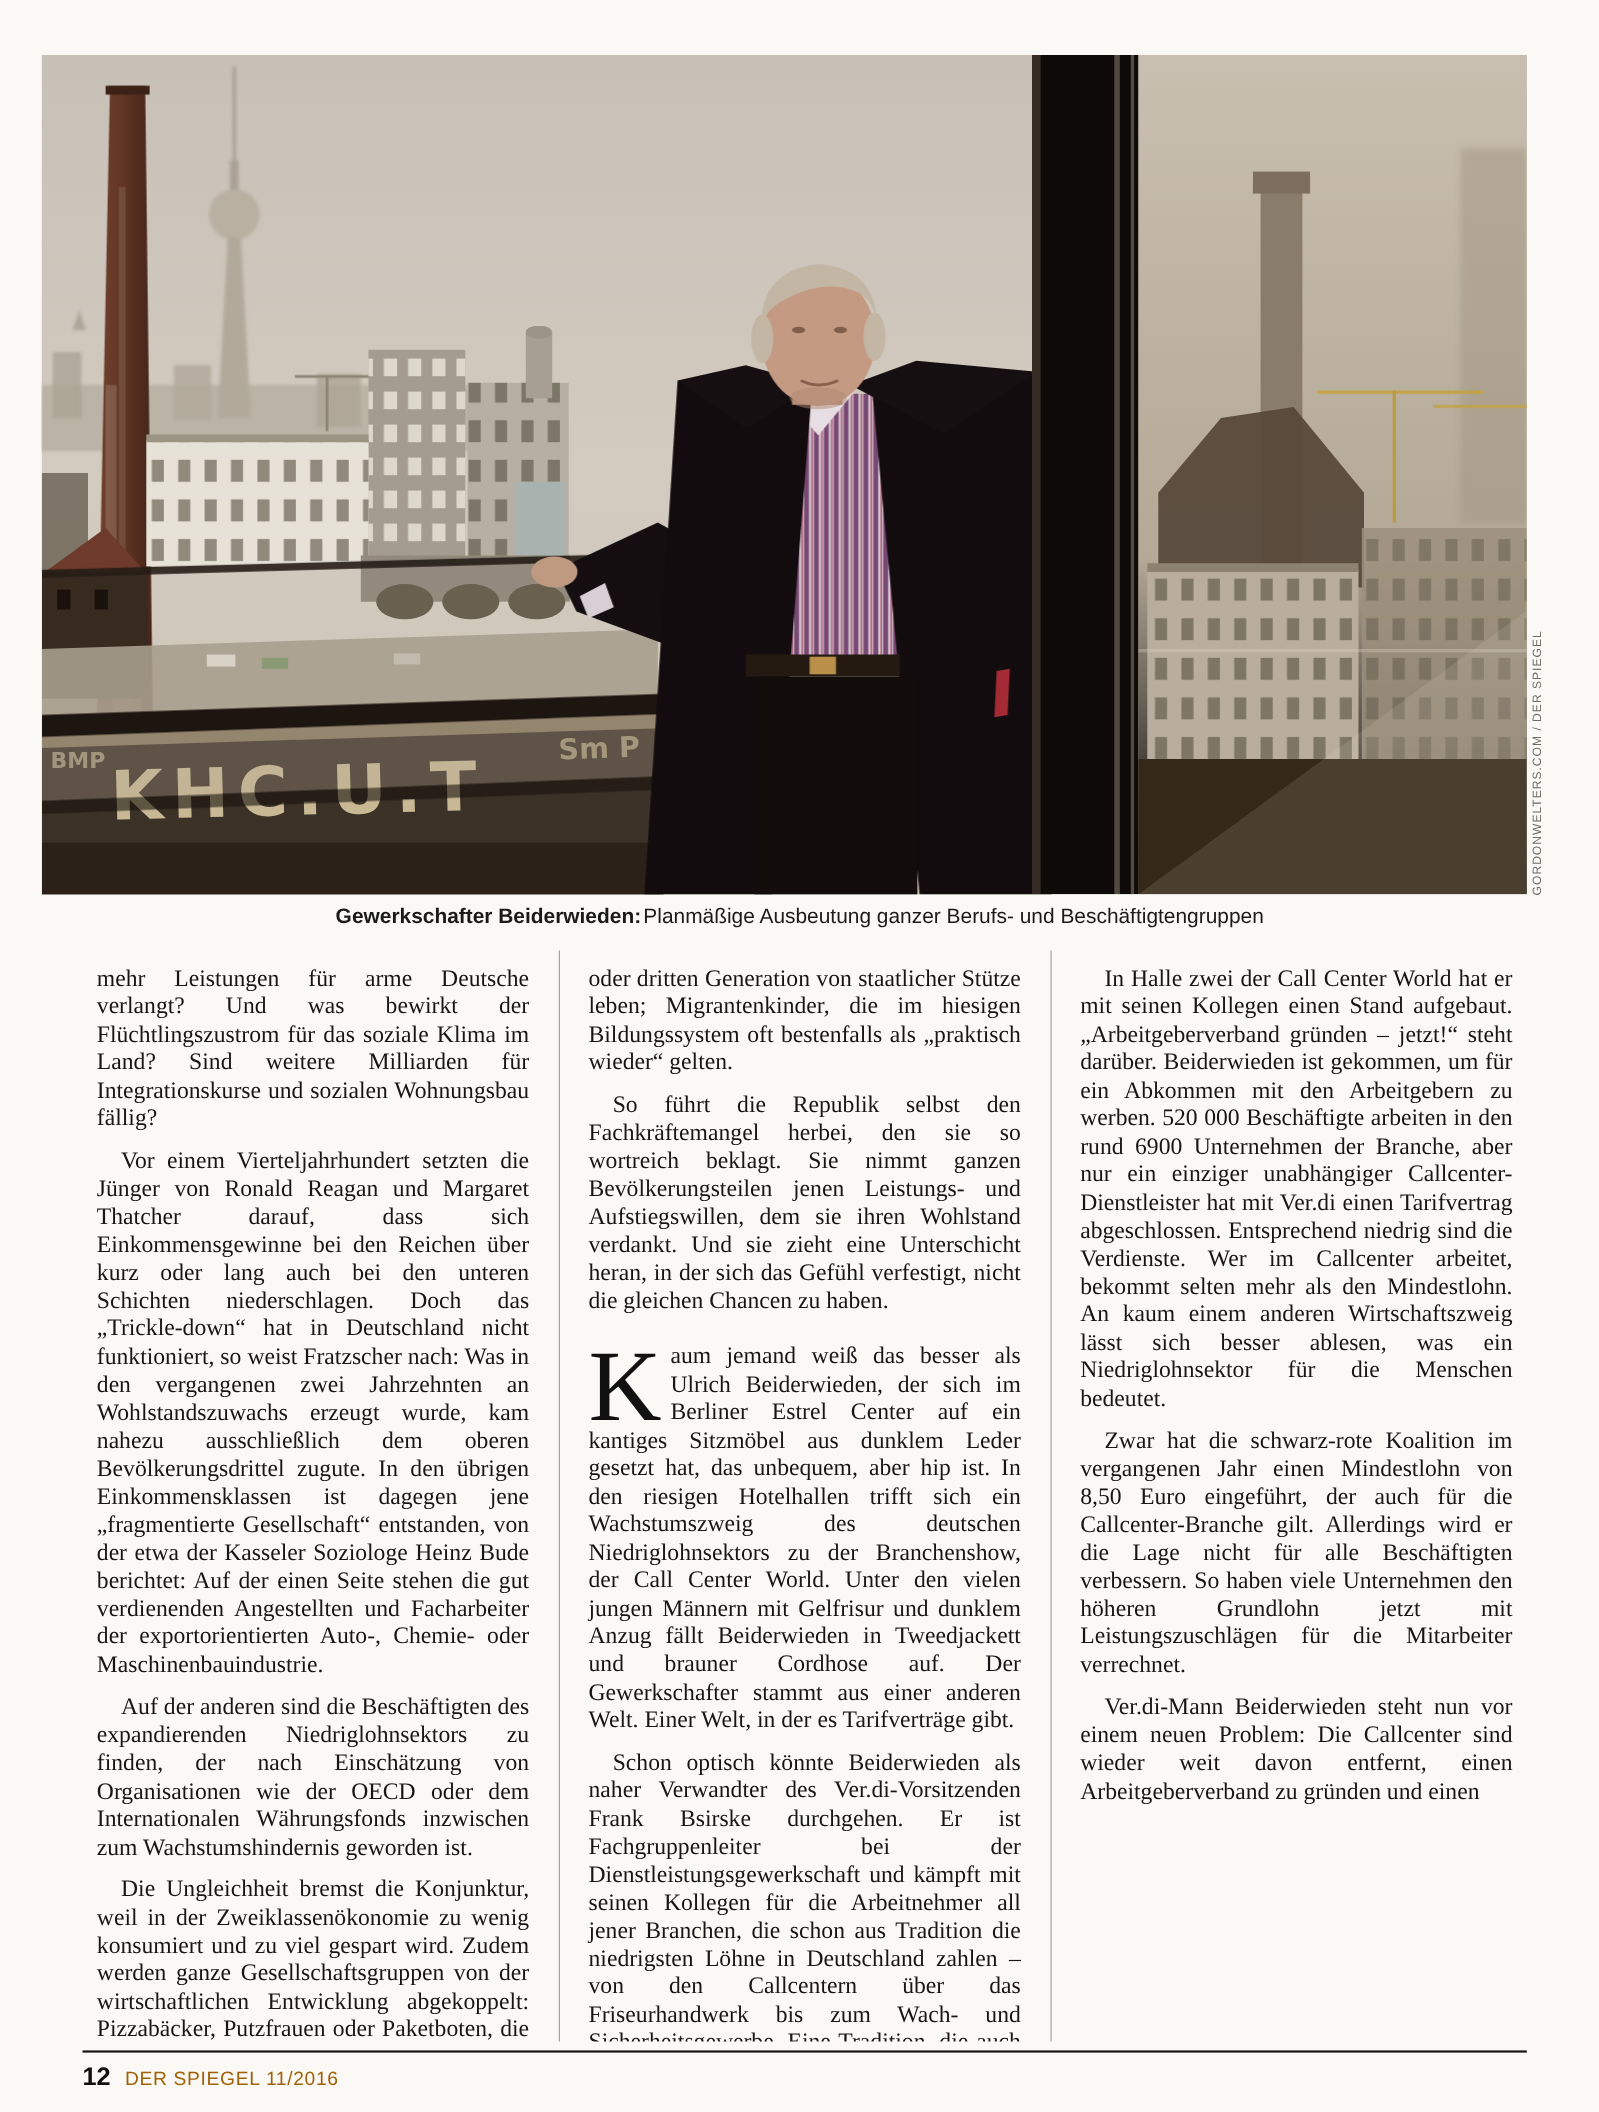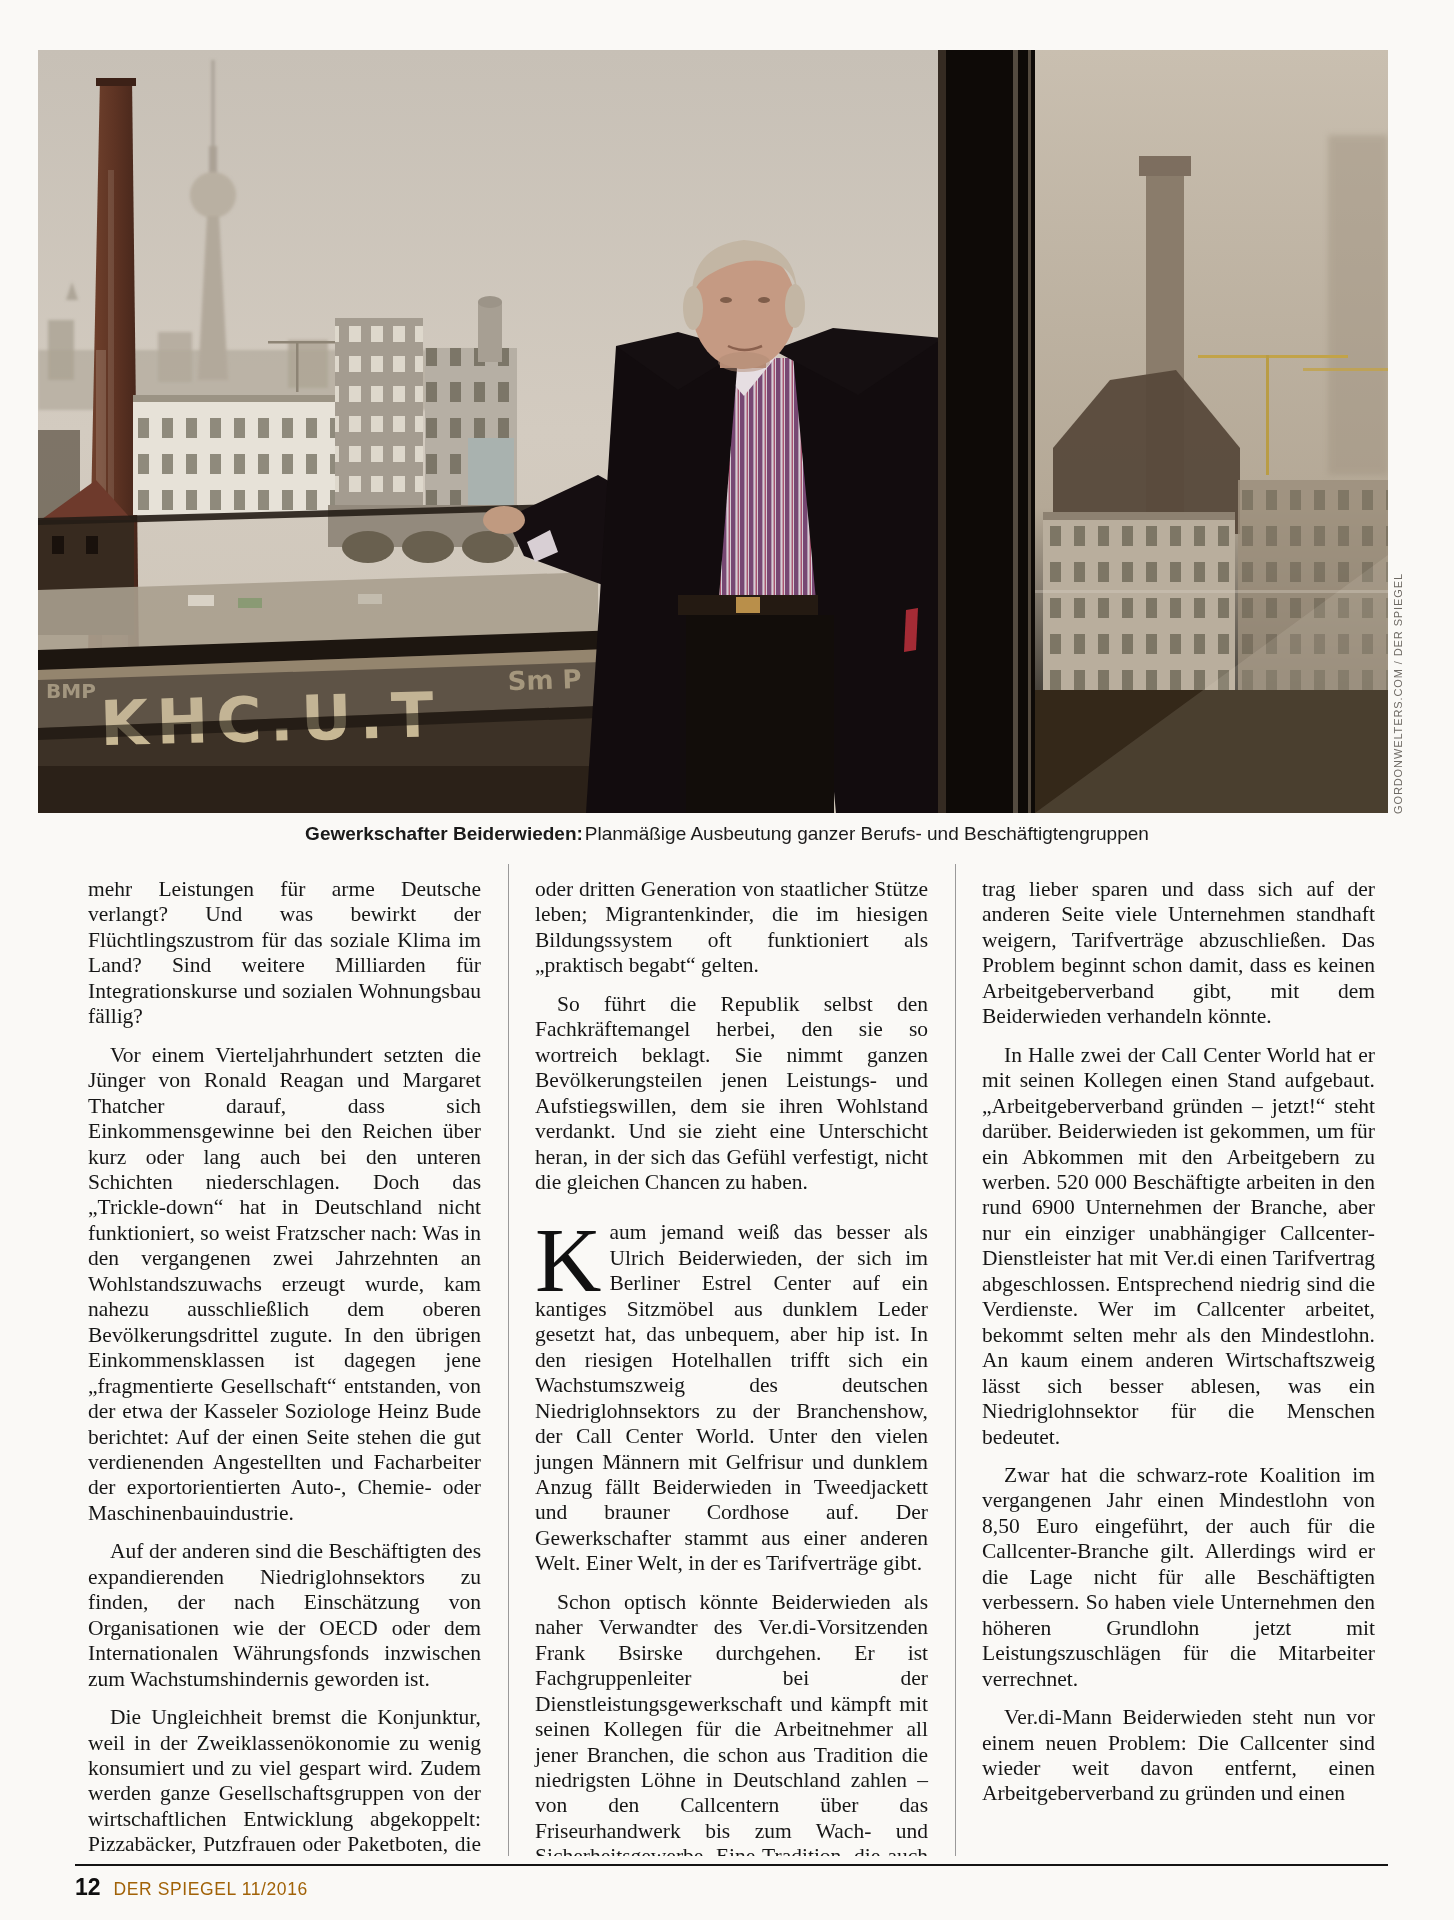--- a/index.html
+++ b/index.html
@@ -261,27 +261,26 @@
 </div>
 
 <div class="textblock">
     <div class="col">
       <p>mehr Leistungen für arme Deutsche verlangt? Und was bewirkt der Flüchtlingszustrom für das soziale Klima im Land? Sind weitere Milliarden für Integrationskurse und sozialen Wohnungsbau fällig?</p>
       <p class="indent">Vor einem Vierteljahrhundert setzten die Jünger von Ronald Reagan und Margaret Thatcher darauf, dass sich Einkommensgewinne bei den Reichen über kurz oder lang auch bei den unteren Schichten niederschlagen. Doch das „Trickle-down“ hat in Deutschland nicht funktioniert, so weist Fratzscher nach: Was in den vergangenen zwei Jahrzehnten an Wohlstandszuwachs erzeugt wurde, kam nahezu ausschließlich dem oberen Bevölkerungsdrittel zugute. In den übrigen Einkommensklassen ist dagegen jene „fragmentierte Gesellschaft“ entstanden, von der etwa der Kasseler Soziologe Heinz Bude berichtet: Auf der einen Seite stehen die gut verdienenden Angestellten und Facharbeiter der exportorientierten Auto-, Chemie- oder Maschinenbauindustrie.</p>
       <p class="indent">Auf der anderen sind die Beschäftigten des expandierenden Niedriglohnsektors zu finden, der nach Einschätzung von Organisationen wie der OECD oder dem Internationalen Währungsfonds inzwischen zum Wachstumshindernis geworden ist.</p>
       <p class="indent">Die Ungleichheit bremst die Konjunktur, weil in der Zweiklassenökonomie zu wenig konsumiert und zu viel gespart wird. Zudem werden ganze Gesellschaftsgruppen von der wirtschaftlichen Entwicklung abgekoppelt: Pizzabäcker, Putzfrauen oder Paketboten, die keine Aussicht auf steigende Gehälter oder beruflichen Aufstieg haben; Hartz-IV-Familien, die in der zweiten</p>
     </div>
     <div class="col">
-      <p>oder dritten Generation von staatlicher Stütze leben; Migrantenkinder, die im hiesigen Bildungssystem oft funktioniert als „praktisch begabt“ gelten.</p>
+      <p>oder dritten Generation von staatlicher Stütze leben; Migrantenkinder, die im hiesigen Bildungssystem oft bestenfalls als „praktisch wieder“ gelten.</p>
       <p class="indent">So führt die Republik selbst den Fachkräftemangel herbei, den sie so wortreich beklagt. Sie nimmt ganzen Bevölkerungsteilen jenen Leistungs- und Aufstiegswillen, dem sie ihren Wohlstand verdankt. Und sie zieht eine Unterschicht heran, in der sich das Gefühl verfestigt, nicht die gleichen Chancen zu haben.</p>
       <p class="dropcap-para"><span class="dropcap">K</span>aum jemand weiß das besser als Ulrich Beiderwieden, der sich im Berliner Estrel Center auf ein kantiges Sitzmöbel aus dunklem Leder gesetzt hat, das unbequem, aber hip ist. In den riesigen Hotelhallen trifft sich ein Wachstumszweig des deutschen Niedriglohnsektors zu der Branchenshow, der Call Center World. Unter den vielen jungen Männern mit Gelfrisur und dunklem Anzug fällt Beiderwieden in Tweedjackett und brauner Cordhose auf. Der Gewerkschafter stammt aus einer anderen Welt. Einer Welt, in der es Tarifverträge gibt.</p>
       <p class="indent">Schon optisch könnte Beiderwieden als naher Verwandter des Ver.di-Vorsitzenden Frank Bsirske durchgehen. Er ist Fachgruppenleiter bei der Dienstleistungsgewerkschaft und kämpft mit seinen Kollegen für die Arbeitnehmer all jener Branchen, die schon aus Tradition die niedrigsten Löhne in Deutschland zahlen – von den Callcentern über das Friseurhandwerk bis zum Wach- und Sicherheitsgewerbe. Eine Tradition, die auch damit zu tun hat, dass viele Beschäftigte sich den Gewerkschaftsbei-</p>
     </div>
     <div class="col">
-      <p>trag lieber sparen und dass sich auf der anderen Seite viele Unternehmen standhaft weigern, Tarifverträge abzuschließen. Das Problem beginnt schon damit, dass es keinen Arbeitgeberverband gibt, mit dem Beiderwieden verhandeln könnte.</p>
       <p class="indent">In Halle zwei der Call Center World hat er mit seinen Kollegen einen Stand aufgebaut. „Arbeitgeberverband gründen – jetzt!“ steht darüber. Beiderwieden ist gekommen, um für ein Abkommen mit den Arbeitgebern zu werben. 520 000 Beschäftigte arbeiten in den rund 6900 Unternehmen der Branche, aber nur ein einziger unabhängiger Callcenter-Dienstleister hat mit Ver.di einen Tarifvertrag abgeschlossen. Entsprechend niedrig sind die Verdienste. Wer im Callcenter arbeitet, bekommt selten mehr als den Mindestlohn. An kaum einem anderen Wirtschaftszweig lässt sich besser ablesen, was ein Niedriglohnsektor für die Menschen bedeutet.</p>
       <p class="indent">Zwar hat die schwarz-rote Koalition im vergangenen Jahr einen Mindestlohn von 8,50 Euro eingeführt, der auch für die Callcenter-Branche gilt. Allerdings wird er die Lage nicht für alle Beschäftigten verbessern. So haben viele Unternehmen den höheren Grundlohn jetzt mit Leistungszuschlägen für die Mitarbeiter verrechnet.</p>
       <p class="indent">Ver.di-Mann Beiderwieden steht nun vor einem neuen Problem: Die Callcenter sind wieder weit davon entfernt, einen Arbeitgeberverband zu gründen und einen</p>
     </div>
   </div>
 
 <div class="footer-rule"></div>
 <div class="footer">
   <span class="page-num">12</span>
   <span class="mag">DER SPIEGEL 11/2016</span>

